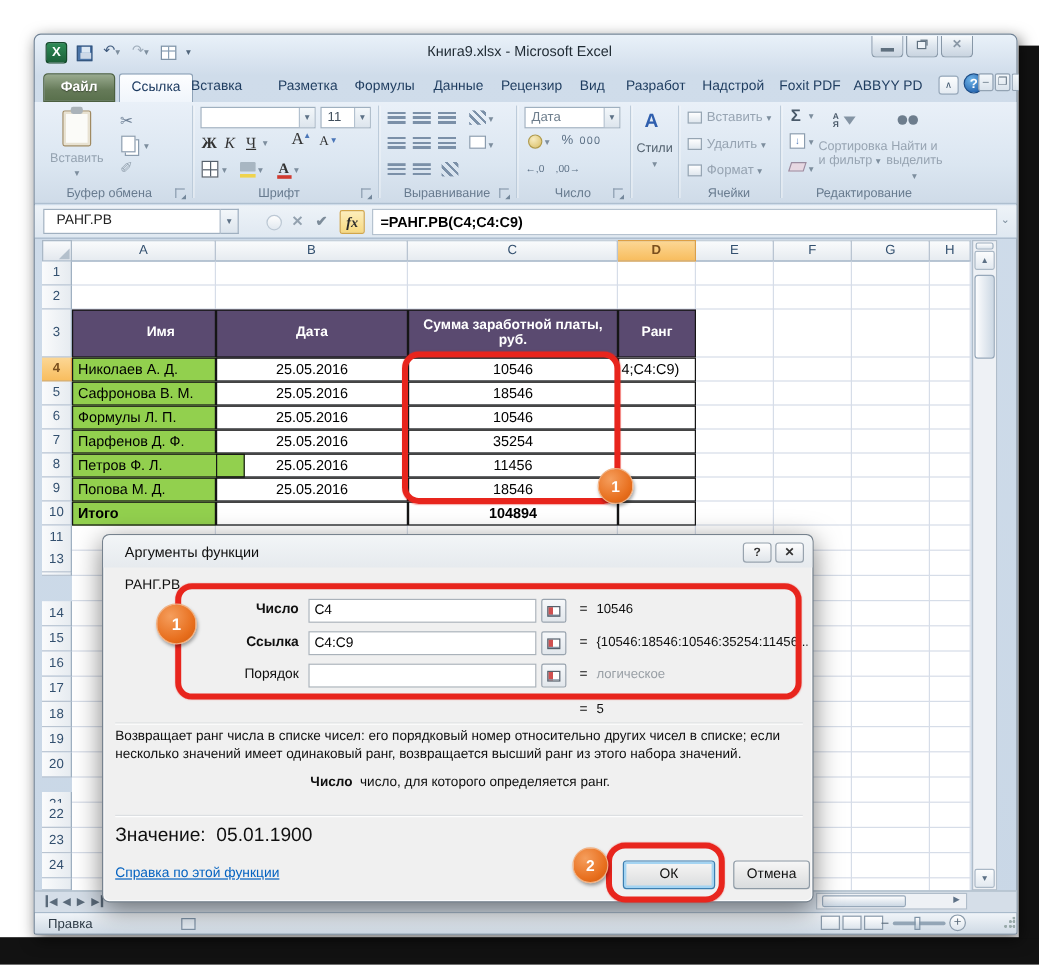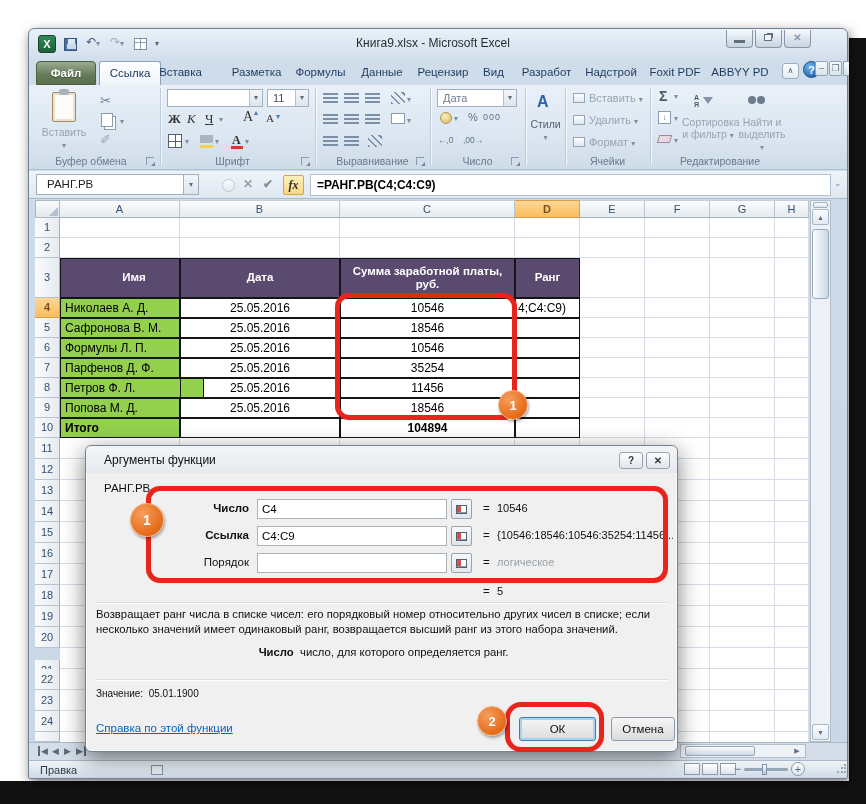--- a/index.html
+++ b/index.html
@@ -191,21 +191,21 @@
   .arg-eq { position:absolute; left:397px; font-size:11.5px; color:#101010; }
   .arg-res { position:absolute; left:411px; width:176px; font-size:11px; color:#101010;
              white-space:nowrap; overflow:hidden; }
   .res-muted { color:#9aa0a6; }
   .dsep { position:absolute; left:10px; width:573px; height:2px;
           border-top:1px solid #dcdfe2; border-bottom:1px solid #fdfdfd; }
   .dlg-desc { position:absolute; left:10px; top:161px; width:575px; font-size:11.3px;
               line-height:15px; color:#101010; }
   .dlg-hint { position:absolute; left:10px; top:200px; width:575px; font-size:11.3px;
               color:#101010; text-align:center; }
-  .dlg-val { position:absolute; left:10px; top:242px; font-size:10px; color:#101010; }
+  .dlg-val { position:absolute; left:10px; top:242px; font-size:16px; color:#101010; }
   .dlg-link { position:absolute; left:10px; top:276px; font-size:11.5px; color:#0563c1; text-decoration:underline; }
   .btn { position:absolute; top:271px; height:24px; background:linear-gradient(#f6f6f6,#eaeaea 45%,#d9dcde);
          border:1px solid #8e9aa5; border-radius:3px; font-size:11.5px; color:#101010;
          text-align:center; line-height:22px; }
   .btn-ok { left:433px; width:77px; box-shadow:inset 0 0 0 2px #a4d4f2; border-color:#3c7fb1; }
   .btn-cancel { left:525px; width:64px; }
 
   
   .ann { border:5px solid #e8251d; border-radius:14px; box-shadow:0 0 1px rgba(232,37,29,.4); }
   .badge { border-radius:50%; color:#fff; font-weight:bold; text-align:center;
@@ -387,21 +387,21 @@
     <div class="abs rowh" style="top: 258px; height: 40px; line-height: 39px;">3</div>
     <div class="abs rowh hdr-sel" style="top: 298px; height: 20px; line-height: 19px;">4</div>
     <div class="abs rowh" style="top: 318px; height: 20px; line-height: 19px;">5</div>
     <div class="abs rowh" style="top: 338px; height: 20px; line-height: 19px;">6</div>
     <div class="abs rowh" style="top: 358px; height: 20px; line-height: 19px;">7</div>
     <div class="abs rowh" style="top: 378px; height: 20px; line-height: 19px;">8</div>
     <div class="abs rowh" style="top: 398px; height: 20px; line-height: 19px;">9</div>
     <div class="abs rowh" style="top: 418px; height: 20px; line-height: 19px;">10</div>
     <div class="abs rowh" style="top: 438px; height: 21px; line-height: 20px;">11</div>
     <div class="abs rowh" style="top: 459px; height: 21px; line-height: 20px;">12</div>
-    <div class="abs rowh" style="top: 480px; height: 21px; line-height: 20px;">13</div>
+    <div class="abs rowh" style="top: 456px; height: 21px; line-height: 20px;">13</div>
     <div class="abs rowh" style="top: 501px; height: 21px; line-height: 20px;">14</div>
     <div class="abs rowh" style="top: 522px; height: 21px; line-height: 20px;">15</div>
     <div class="abs rowh" style="top: 543px; height: 21px; line-height: 20px;">16</div>
     <div class="abs rowh" style="top: 564px; height: 21px; line-height: 20px;">17</div>
     <div class="abs rowh" style="top: 585px; height: 21px; line-height: 20px;">18</div>
     <div class="abs rowh" style="top: 606px; height: 21px; line-height: 20px;">19</div>
     <div class="abs rowh" style="top: 627px; height: 21px; line-height: 20px;">20</div>
     <div class="abs rowh" style="top: 660px; height: 21px; line-height: 20px; text-decoration: underline;">21</div>
     <div class="abs rowh" style="top: 669px; height: 21px; line-height: 20px;">22</div>
     <div class="abs rowh" style="top: 690px; height: 21px; line-height: 20px;">23</div>

